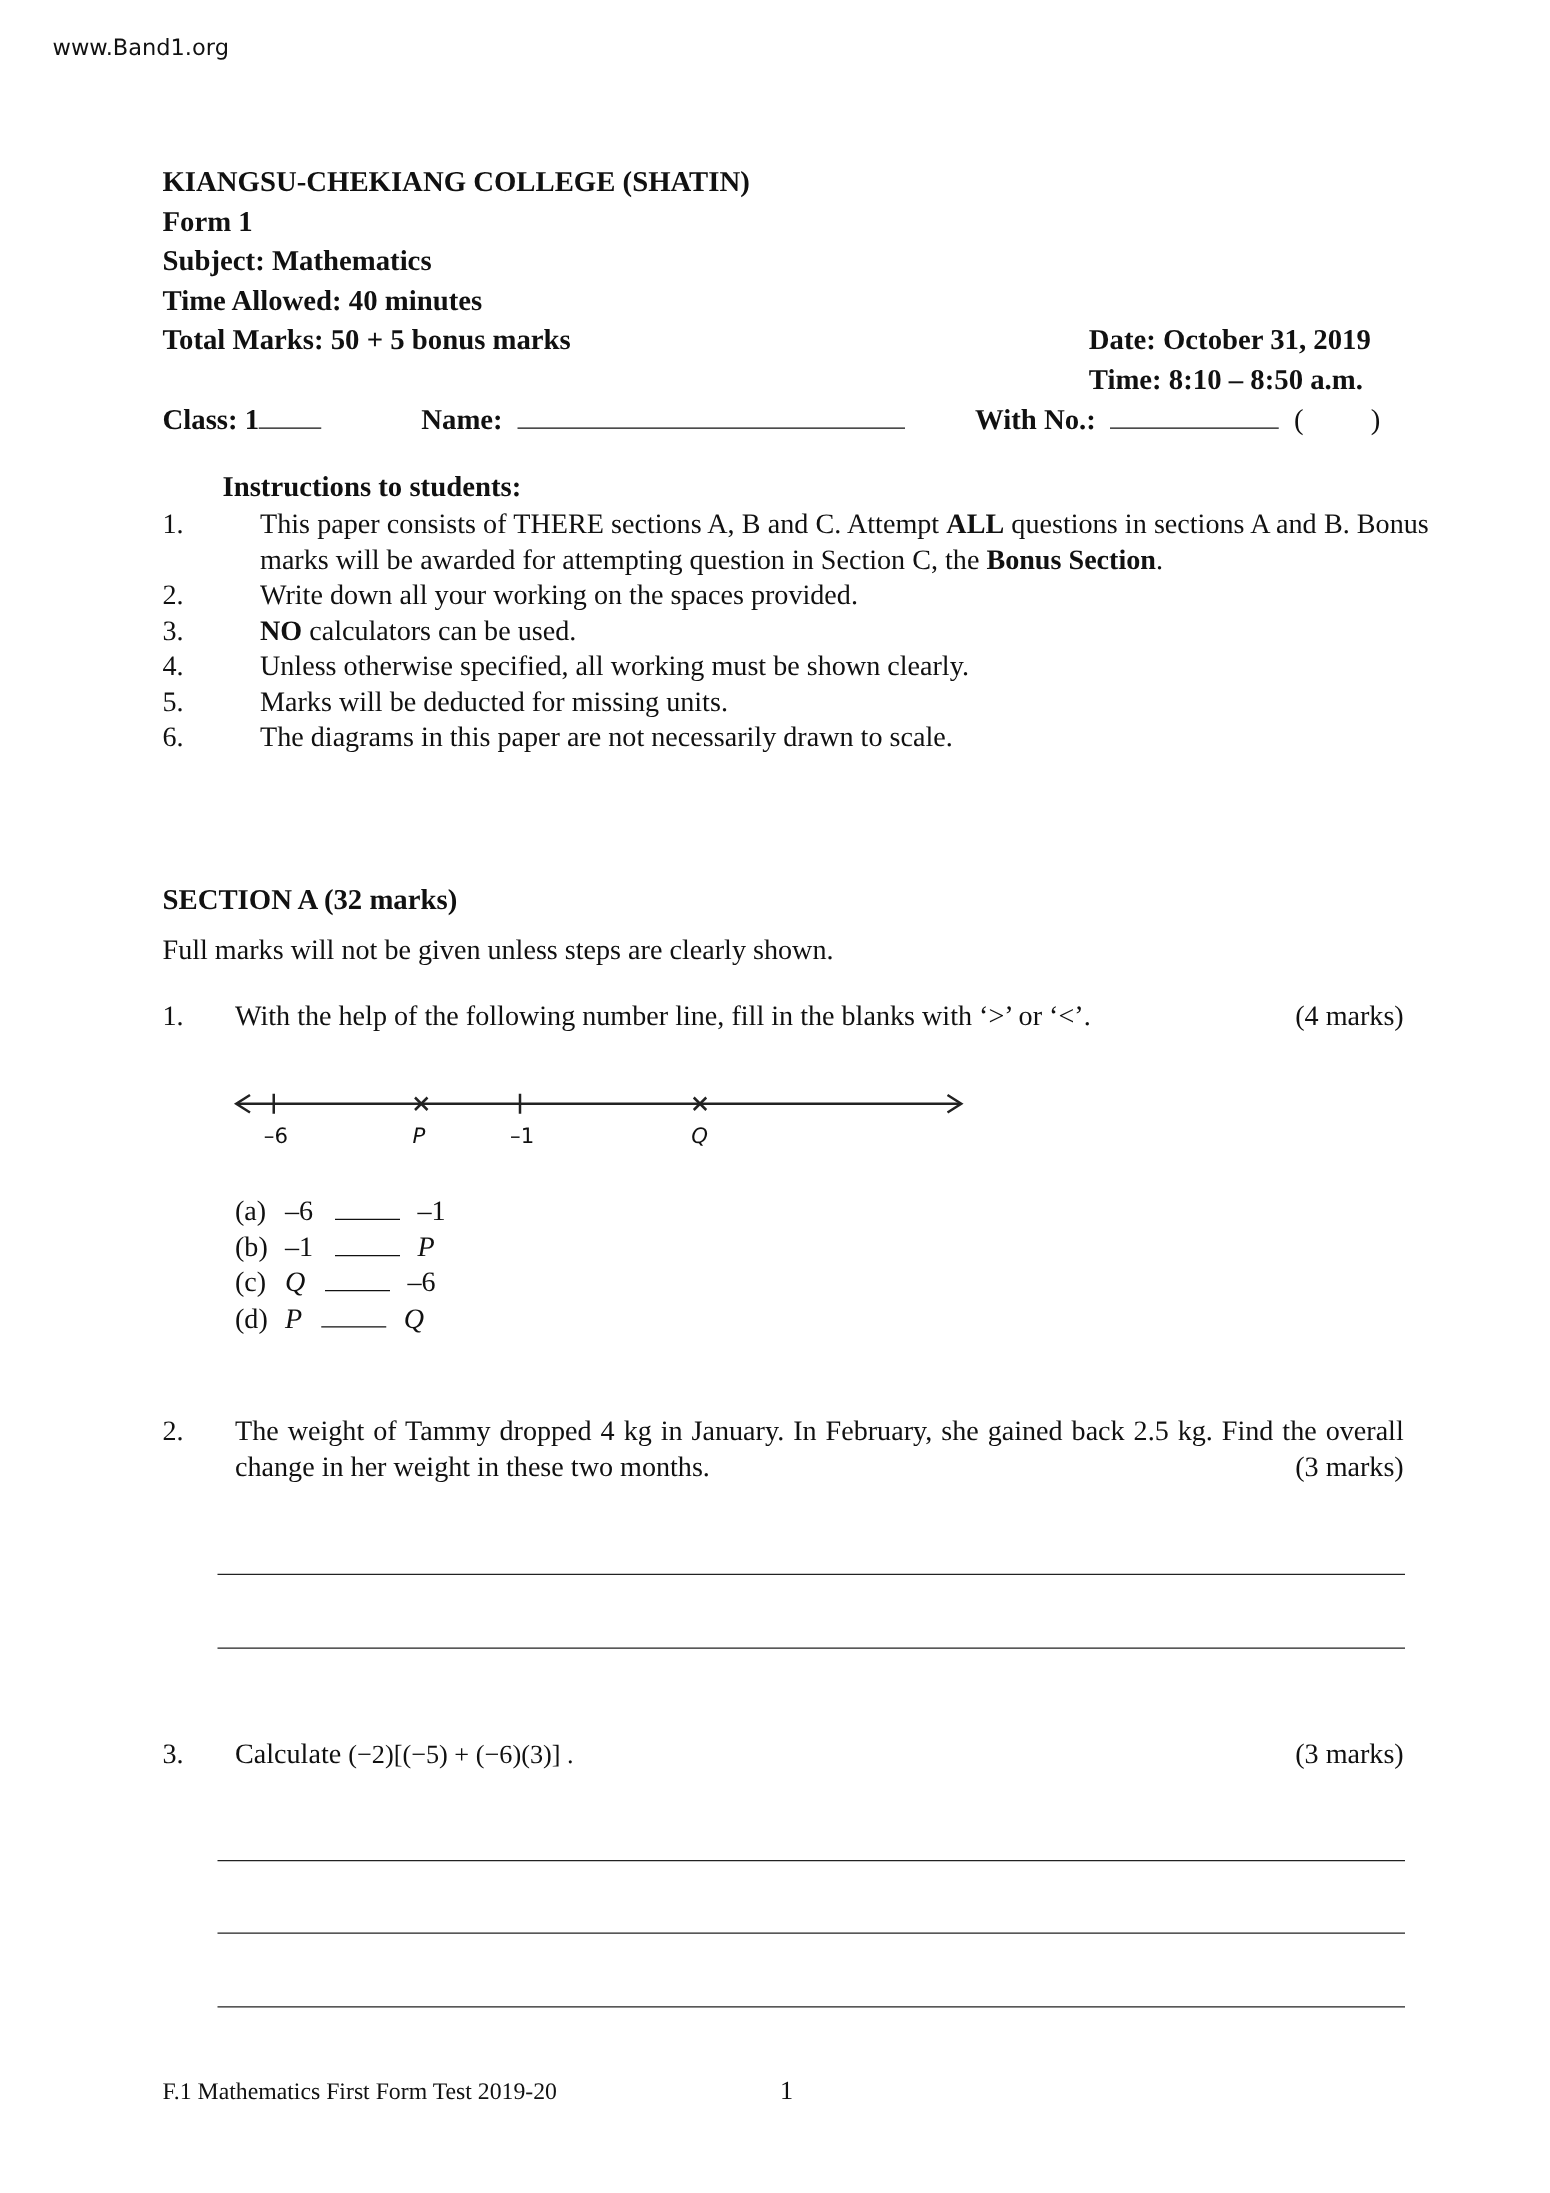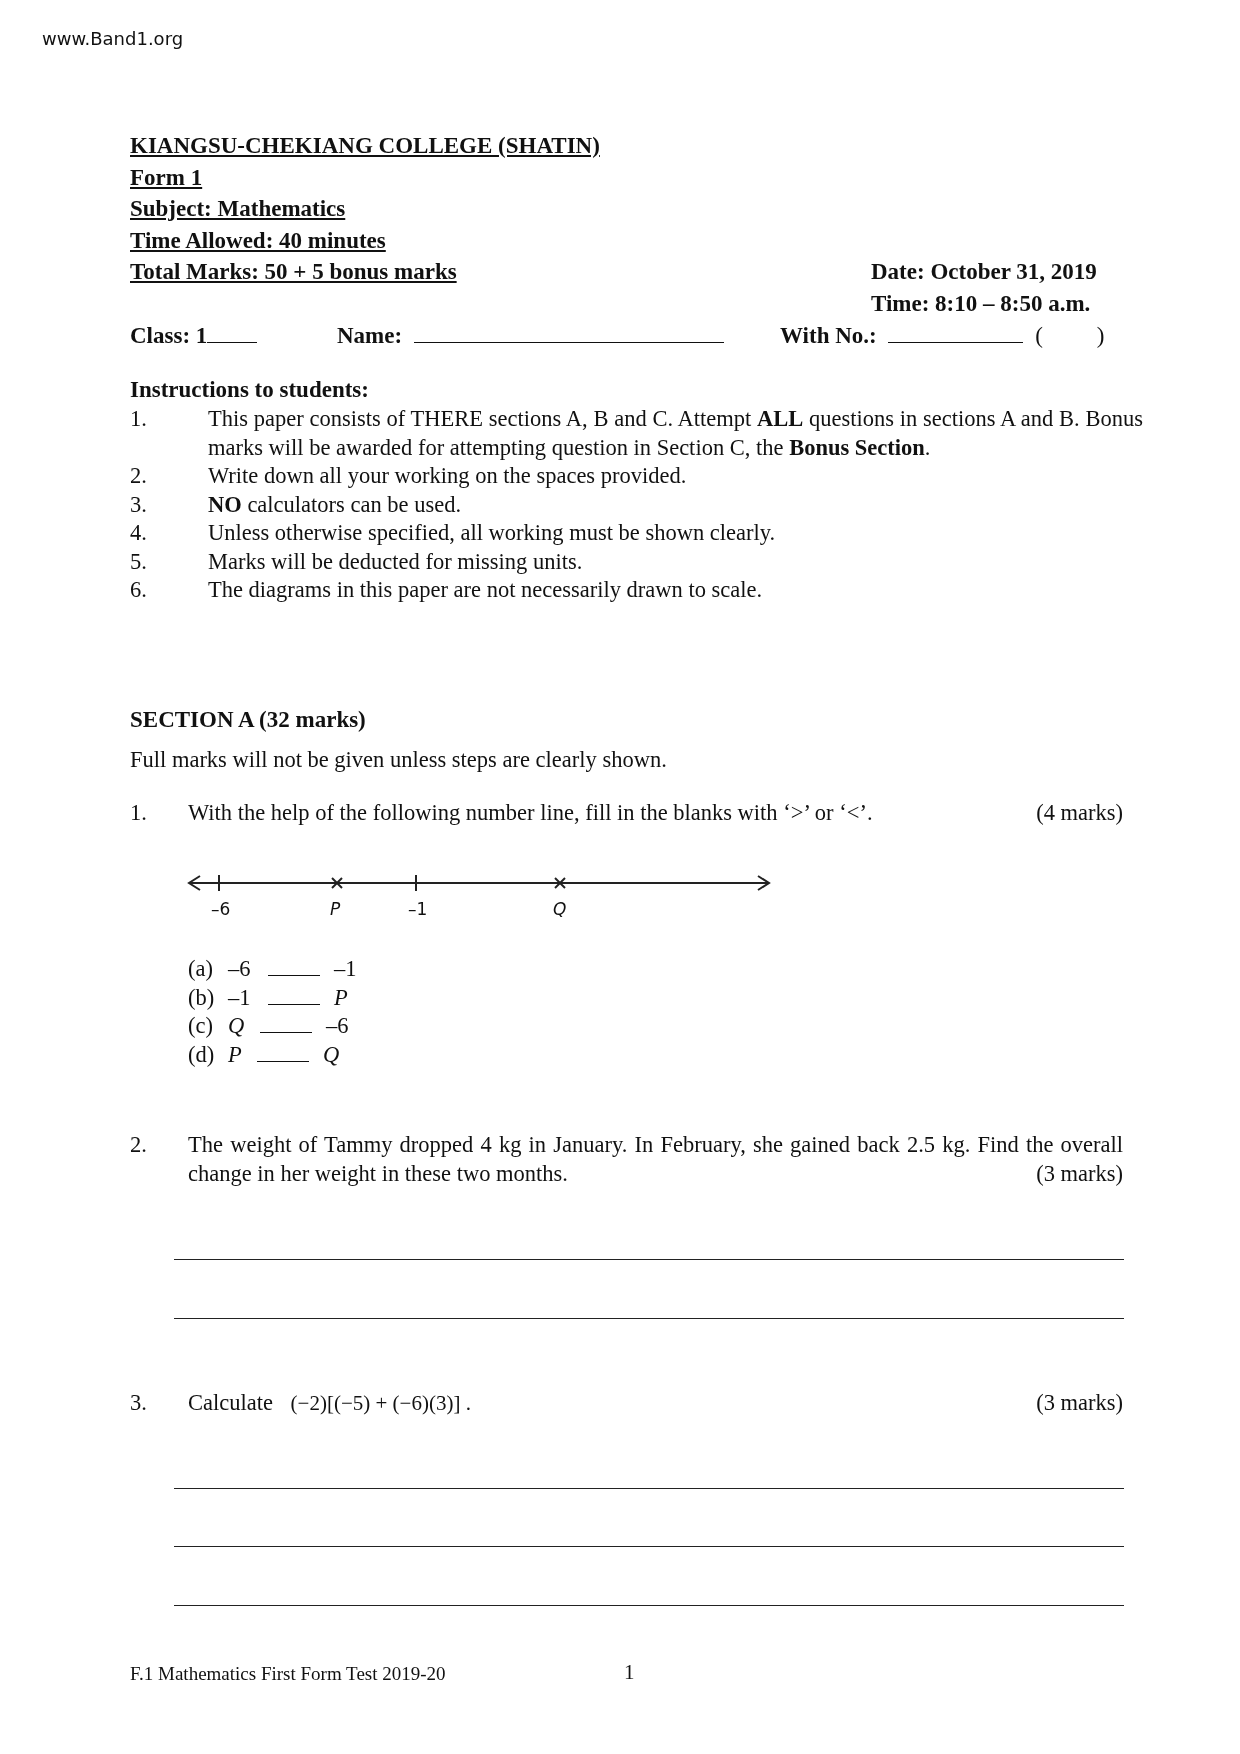--- a/index.html
+++ b/index.html
@@ -22,21 +22,21 @@
   .sub-lab { width: 40px; }
   .sub-a { width: 36px; }
   .sub-blank { width: 52px; border-bottom: 1.5px solid #111; height: 20px; margin: 0 14px 0 4px; }
   .it { font-style: italic; }
 </style>
 </head>
 <body>
 
 <div class="watermark">www.Band1.org</div>
 
-<div class="abs hdr" style="left:130px; top:130px;text-decoration:underline;">
+<div class="abs hdr" style="left:130px; top:130px;">
   <div>KIANGSU-CHEKIANG COLLEGE (SHATIN)</div>
   <div>Form 1</div>
   <div>Subject: Mathematics</div>
   <div>Time Allowed: 40 minutes</div>
   <div>Total Marks: 50 + 5 bonus marks</div>
 </div>
 <div class="abs hdr" style="left:871px; top:256px;">
   <div>Date: October 31, 2019</div>
   <div>Time: 8:10 – 8:50 a.m.</div>
 </div>
@@ -51,21 +51,21 @@
   </span>
   <span class="abs" style="left:650px; top:0;">
     <span>With No.:</span>
     <span class="uline" style="width:135px; margin-left:6px;"></span>
     <span style="font-weight:normal; margin-left:6px;">(</span>
     <span style="font-weight:normal; margin-left:48px;">)</span>
   </span>
 </div>
 
 <div class="abs" style="left:130px; top:375px;">
-  <div class="hdr" style="line-height:30px;">Instructions to students:</div>
+  <div class="hdr" style="line-height:30px;margin-left:48px;">Instructions to students:</div>
   <div class="txt">
     <div class="instr-row">
       <span class="instr-num">1.</span>
       <span class="instr-text"><span>This paper consists of THERE sections A, B and C.   Attempt </span><b>ALL</b><span> questions in sections A and B.  Bonus marks will be awarded for attempting question in Section C, the </span><b>Bonus Section</b><span>.</span></span>
     </div>
     <div class="instr-row">
       <span class="instr-num">2.</span>
       <span class="instr-text">Write down all your working on the spaces provided.</span>
     </div>
     <div class="instr-row">
@@ -150,21 +150,21 @@
     <span class="marks">(3 marks)</span>
   </span>
 </div>
 <div class="ans-line" style="top:1259px;"></div>
 <div class="ans-line" style="top:1318px;"></div>
 
 <div class="abs txt q-row" style="left:130px; top:1389px;">
   <span class="q-num">3.</span>
   <span class="q-body">
     <span>Calculate</span>
-    <span style="margin-left:12px; font-size:21px;">(−2)[(−5) + (−6)(3)] .</span>
+    <span style="font-size:21px;">(−2)[(−5) + (−6)(3)] .</span>
     <span class="marks">(3 marks)</span>
   </span>
 </div>
 <div class="ans-line" style="top:1488px;"></div>
 <div class="ans-line" style="top:1546px;"></div>
 <div class="ans-line" style="top:1605px;"></div>
 
 <div class="abs serif" style="left:130px; top:1663px; font-size:19px;">F.1 Mathematics First Form Test 2019-20</div>
 <div class="abs serif" style="left:624px; top:1660px; font-size:21px;">1</div>
 

